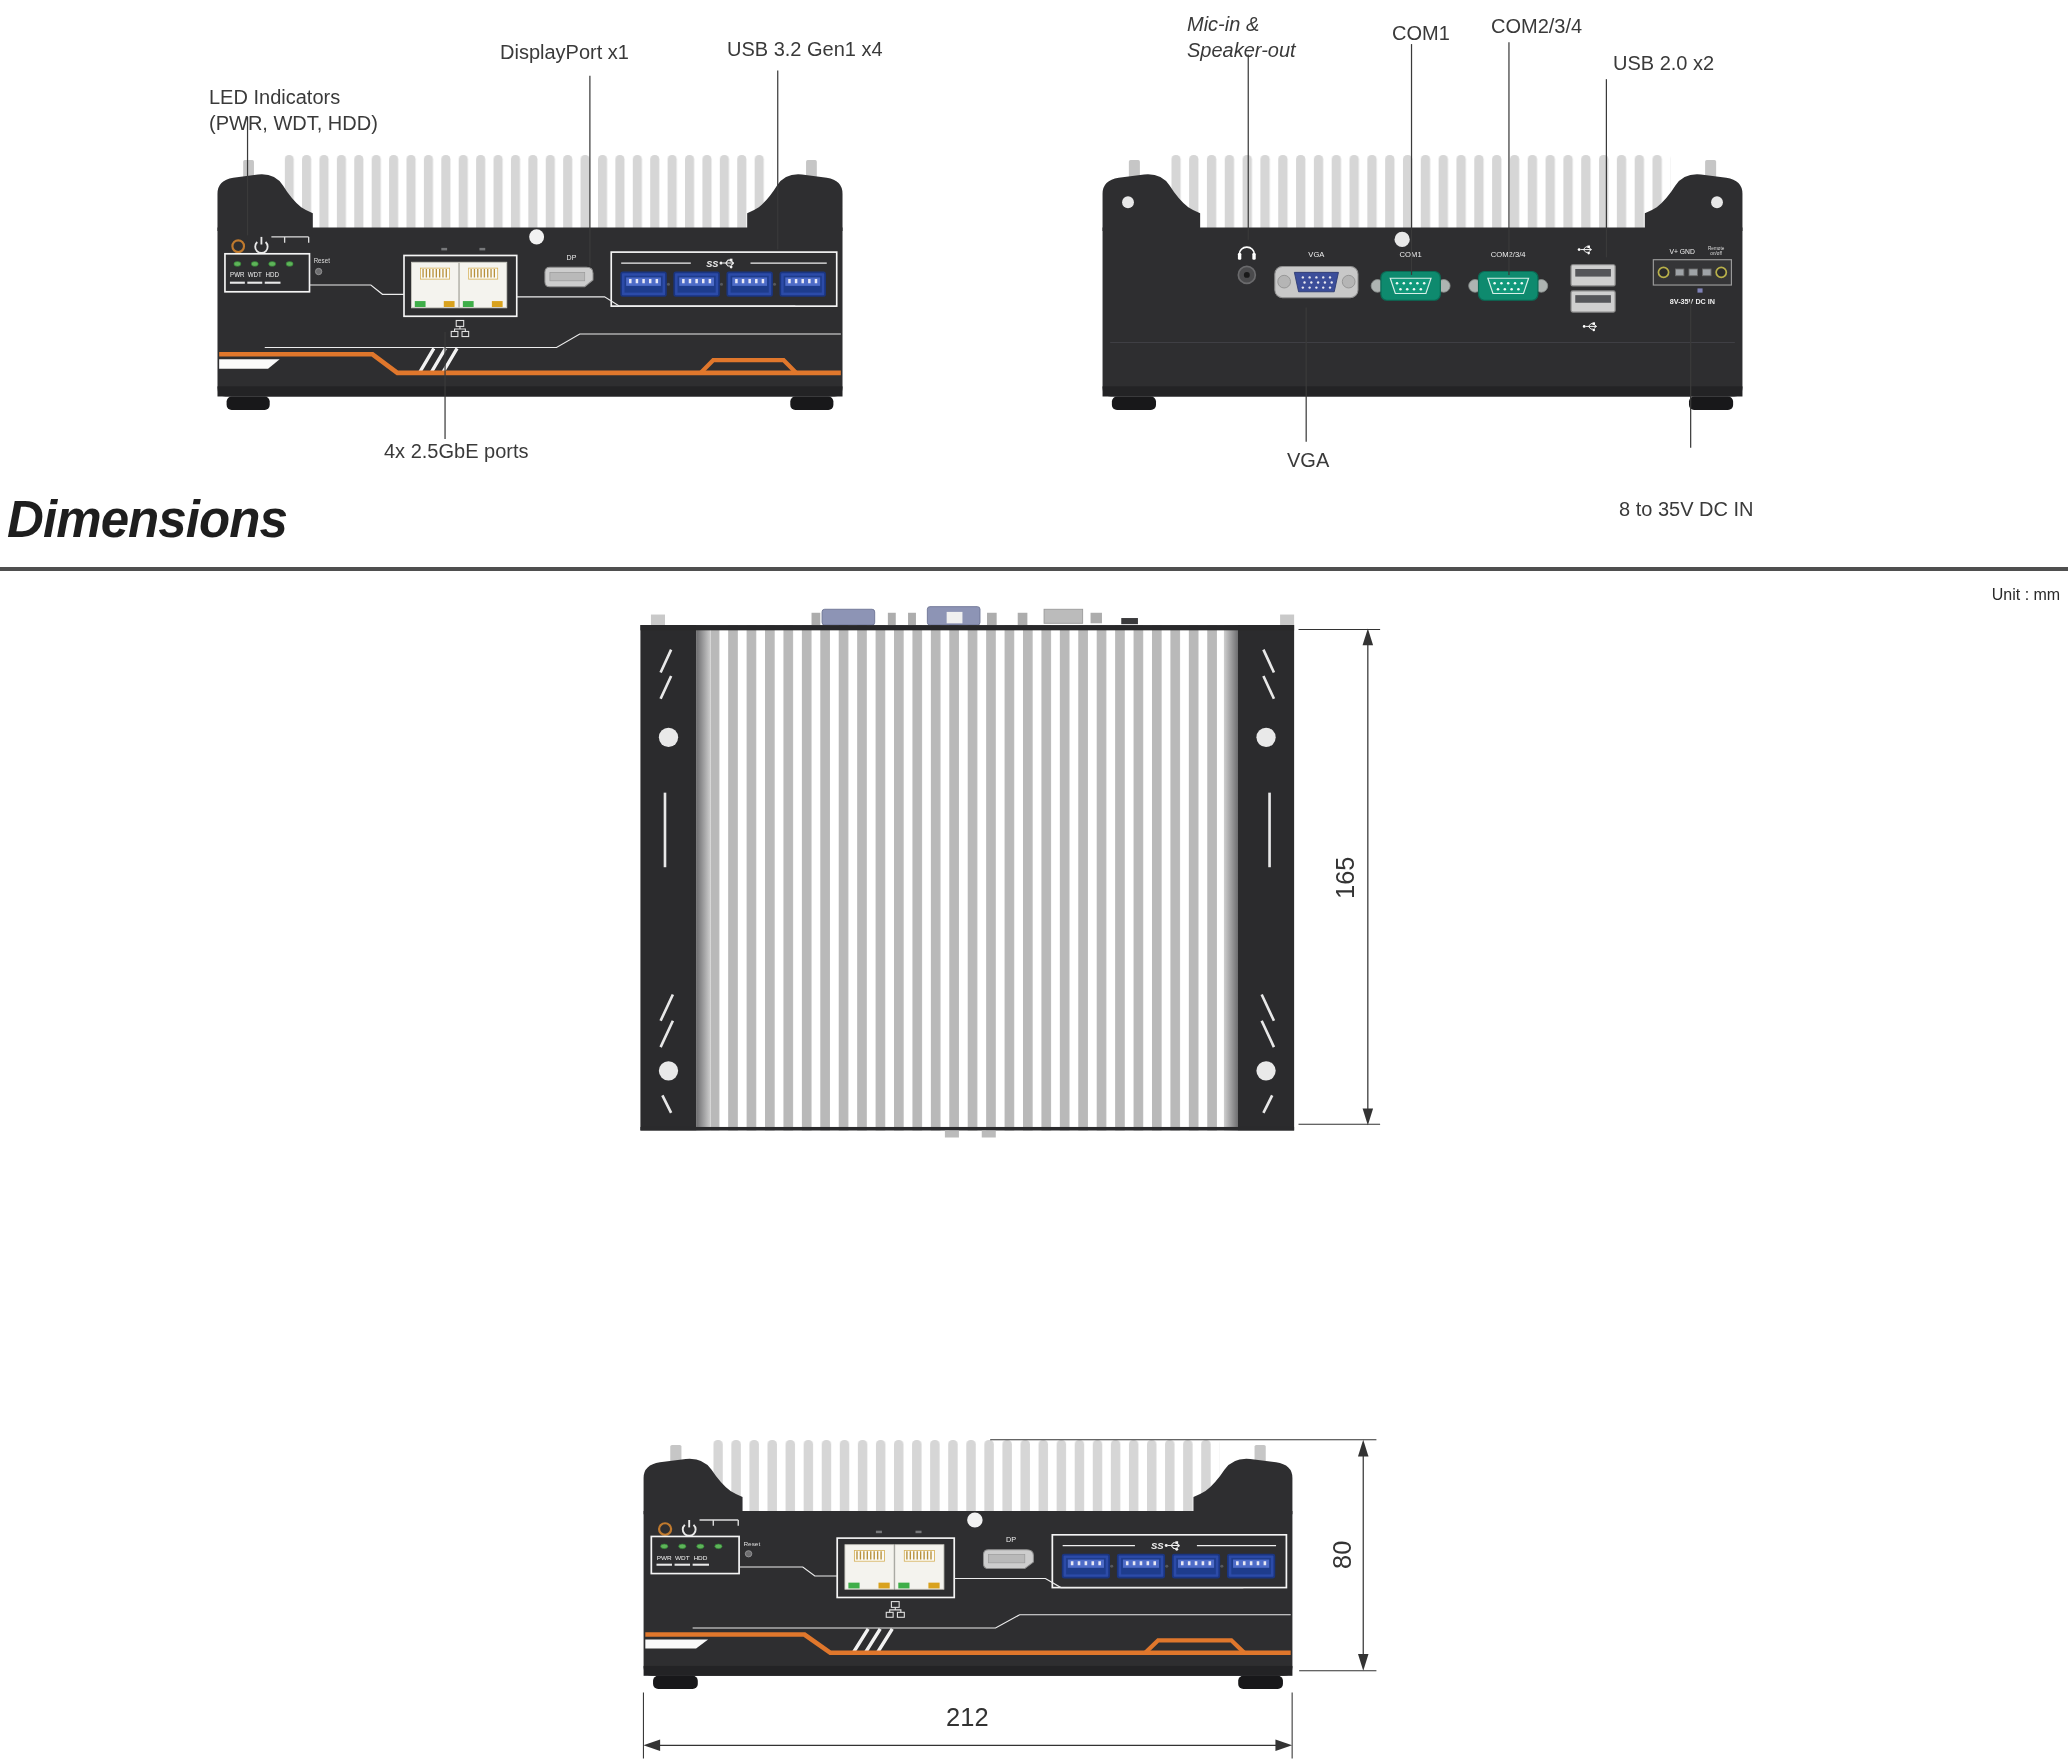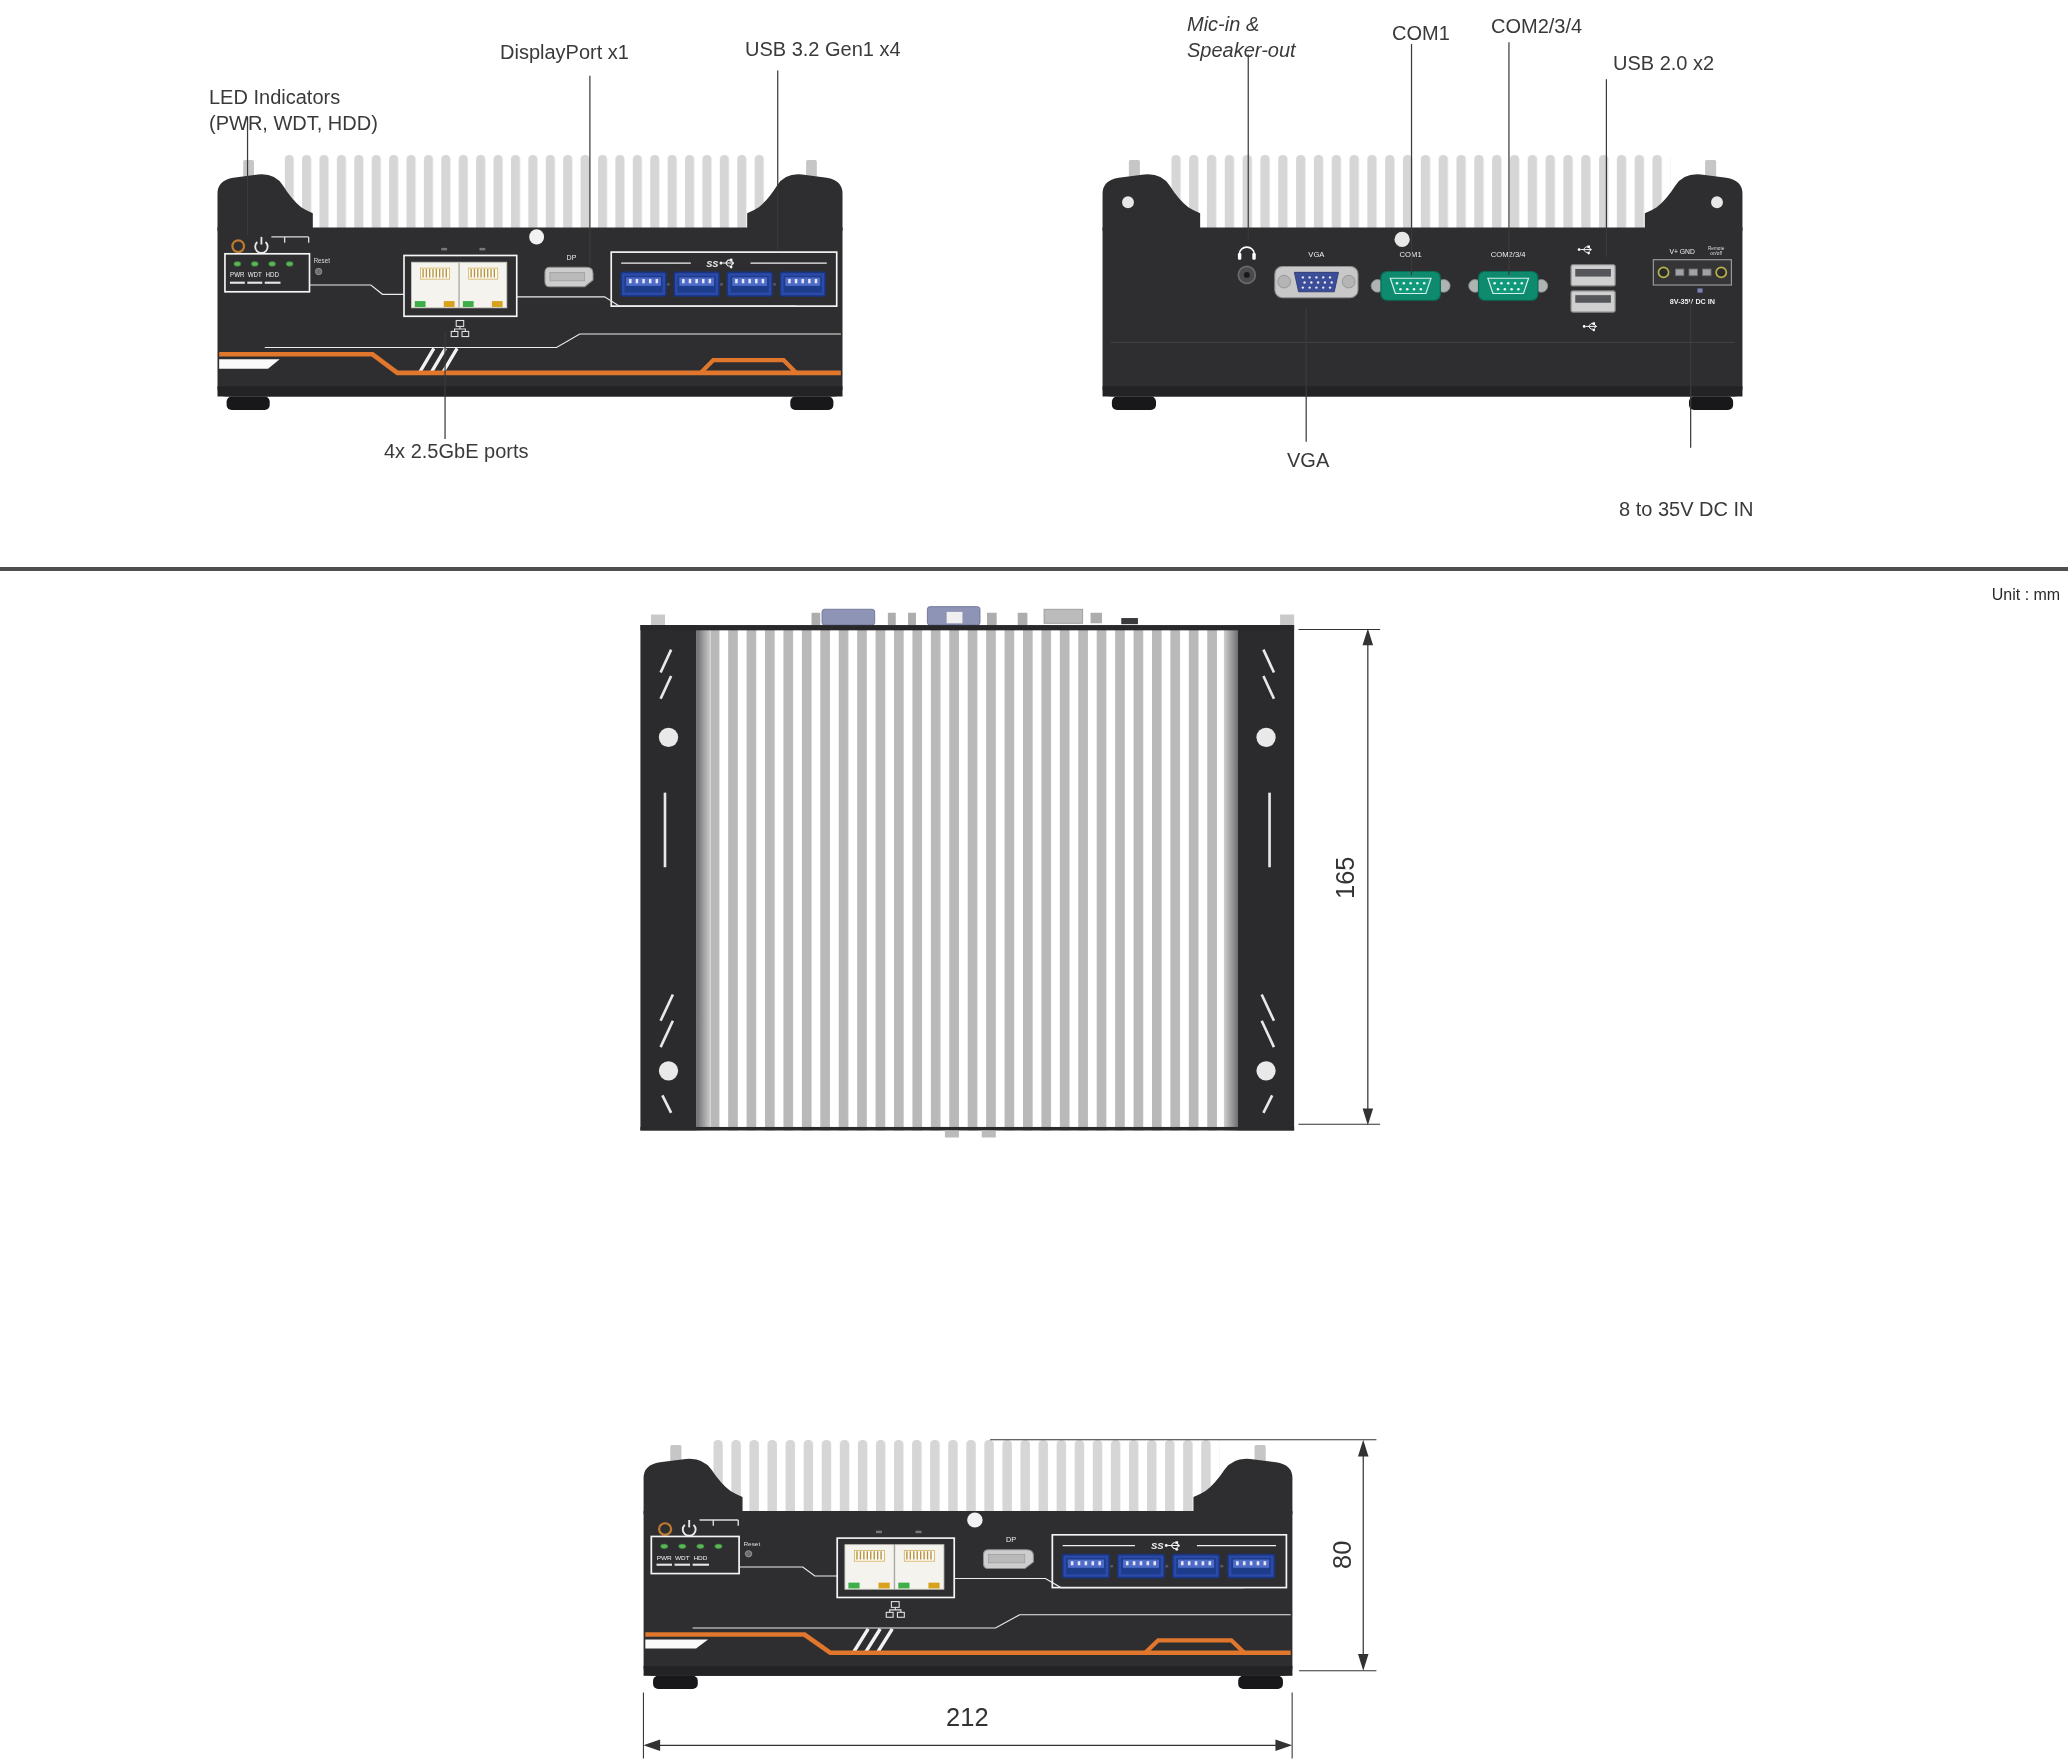--- a/index.html
+++ b/index.html
@@ -269,40 +269,41 @@
         <path d="M12,222 H748" stroke="#45454A" stroke-width="1" fill="none"></path>
       </g>
     </defs>
   </svg>
 
   <div class="callout" style="left:209px;top:56px;margin-top:29px;">
     <div>LED Indicators</div>
     <div>(PWR, WDT, HDD)</div>
   </div>
   <div class="callout" style="left:500px;top:40px;">DisplayPort x1</div>
-  <div class="callout" style="left:727px;top:37px;margin-left:18px;">USB 3.2 Gen1 x4</div>
+  <div class="callout" style="left:727px;top:37px;">USB 3.2 Gen1 x4</div>
   <div class="callout" style="left:384px;top:439px;">4x 2.5GbE ports</div>
   <div class="callout" style="left:1187px;top:12px;font-style:italic;">
     <div>Mic-in &amp;</div>
     <div>Speaker-out</div>
   </div>
   <div class="callout" style="left:1392px;top:21px;">COM1</div>
   <div class="callout" style="left:1491px;top:14px;">COM2/3/4</div>
   <div class="callout" style="left:1577px;top:51px;margin-left:36px;">USB 2.0 x2</div>
   <div class="callout" style="left:1287px;top:448px;">VGA</div>
   <div class="callout" style="left:1619px;top:453px;margin-top:44px;">8 to 35V DC IN</div>
 
   <svg class="abs" style="left:215px;top:155px;" width="630" height="255" viewBox="0 0 760 302" preserveAspectRatio="none">
     <use href="#front-device" xlink:href="#front-device"></use>
   </svg>
 
   <svg class="abs" style="left:1100px;top:155px;" width="645" height="255" viewBox="0 0 760 302" preserveAspectRatio="none">
     <use href="#rear-device" xlink:href="#rear-device"></use>
   </svg>
 
+  <div class="heading">Dimensions</div>
   <div class="rule"></div>
   <div class="unit">Unit : mm</div>
 
   <svg class="abs" style="left:636px;top:604px;" width="781" height="537" viewBox="0 0 890 612">
 
     <g>
       <rect x="200" y="10" width="10" height="14" fill="#ADADAD"></rect>
       <rect x="212" y="6" width="60" height="18" rx="3" fill="#8D94B5" stroke="#6B7292"></rect>
       <rect x="287" y="10" width="9" height="14" fill="#ADADAD"></rect>
       <rect x="310" y="10" width="9" height="14" fill="#ADADAD"></rect>

